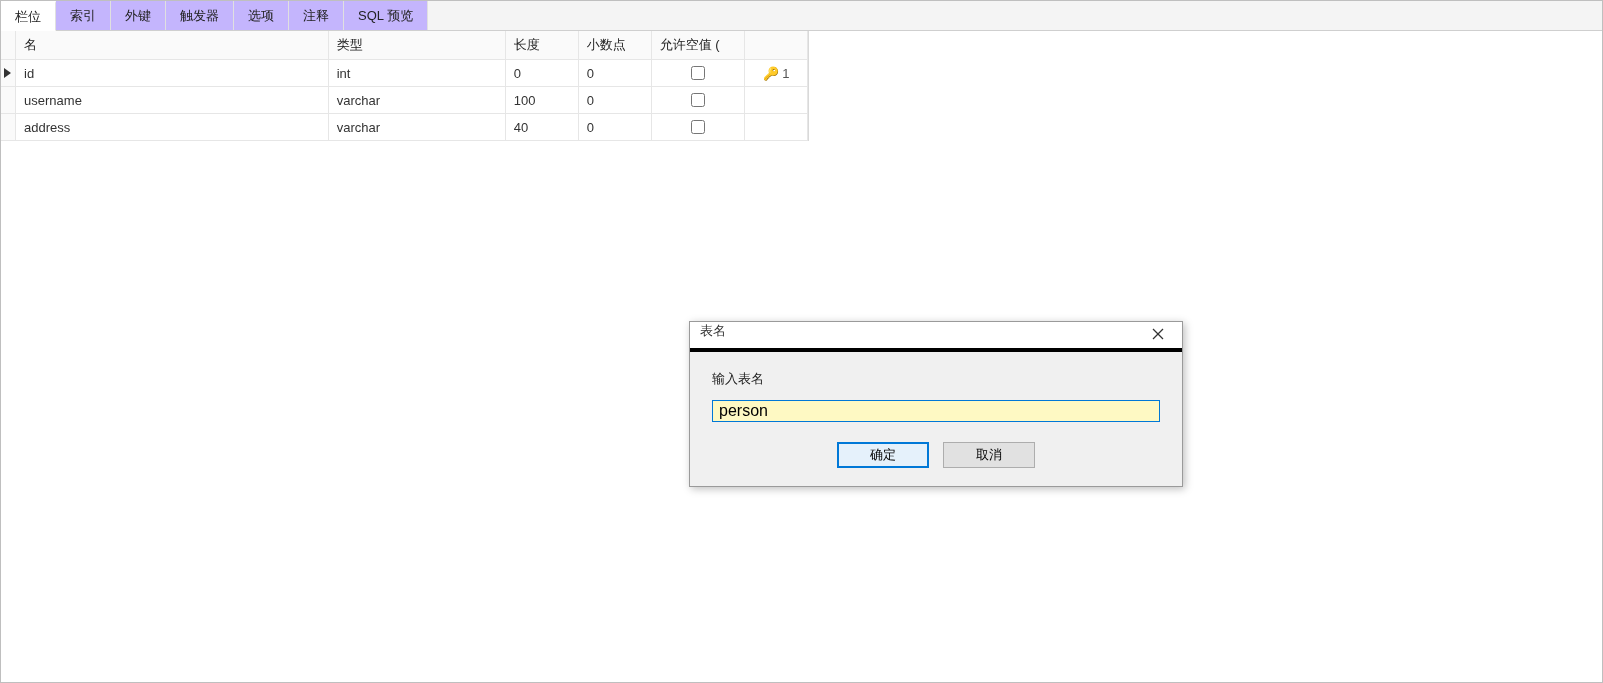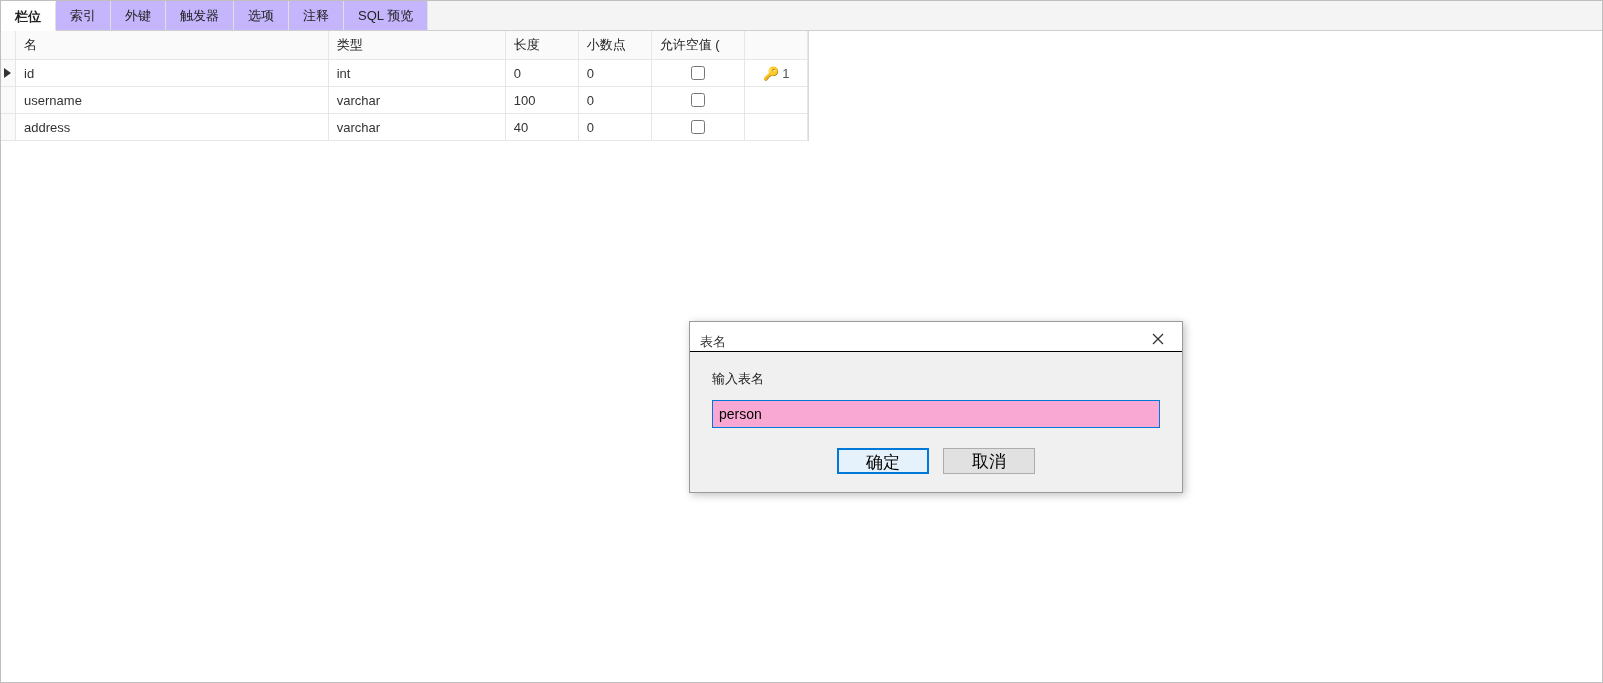--- a/index.html
+++ b/index.html
@@ -35,21 +35,21 @@
     cursor: pointer;
     border-right: 1px solid #e0e0e0;
     color: #222;
     background: #c4b5fd;
   }
   .tab.active {
     background: #ffffff;
     border-top: 2px solid #fff;
     border-bottom: 1px solid #fff;
     margin-bottom: -1px;
-    font-weight: 700;
+    font-weight: 400;
   }
   .content {
     flex: 1 1 auto;
     position: relative;
     overflow: hidden;
   }
   .grid-wrap {
     width: 808px;
     border-right: 1px solid #d9d9d9;
   }
@@ -102,65 +102,65 @@
     position: absolute;
     left: 688px;
     top: 290px;
     width: 494px;
     background: #f0f0f0;
     border: 1px solid #9a9a9a;
     box-shadow: 2px 2px 8px rgba(0,0,0,0.25);
   }
   .dlg-title {
     display: flex;
-    align-items: flex-end;
+    align-items: flex-start;
     justify-content: space-between;
     height: 30px;
     padding: 0 8px 0 10px;
     background: #fff;
-    border-bottom: 1px solid #000000;
+    border-bottom: 4px solid #000000;
   }
   .dlg-title .t { font-size: 13px; }
   .close-btn {
     width: 32px; height: 24px;
     display: flex; align-items: center; justify-content: center;
     cursor: pointer;
   }
   .close-btn svg { width: 12px; height: 12px; }
   .dlg-body {
     padding: 18px 22px 12px 22px;
   }
   .dlg-body label {
     display: block;
     margin-bottom: 12px;
     color: #222;
   }
   .dlg-body input[type="text"] {
     width: 100%;
-    height: 28px;
+    height: 22px;
     border: 1px solid #0078d7;
     padding: 3px 6px;
-    font-size: 14px;
+    font-size: 16px;
     font-family: inherit;
     outline: none;
-    background: #f9a8d4;
+    background: #fef9c3;
   }
   .dlg-buttons {
     display: flex;
     justify-content: center;
     gap: 14px;
     padding: 8px 0 18px 0;
   }
   .dlg-buttons button {
     width: 92px;
     height: 26px;
     border: 1px solid #adadad;
     background: #e1e1e1;
     cursor: pointer;
-    font-size: 17px;
+    font-size: 13px;
     font-family: inherit;
   }
   .dlg-buttons button.primary {
     border: 2px solid #0078d7;
     background: #e5f1fb;
   }
 </style>
 </head>
 <body>
 

